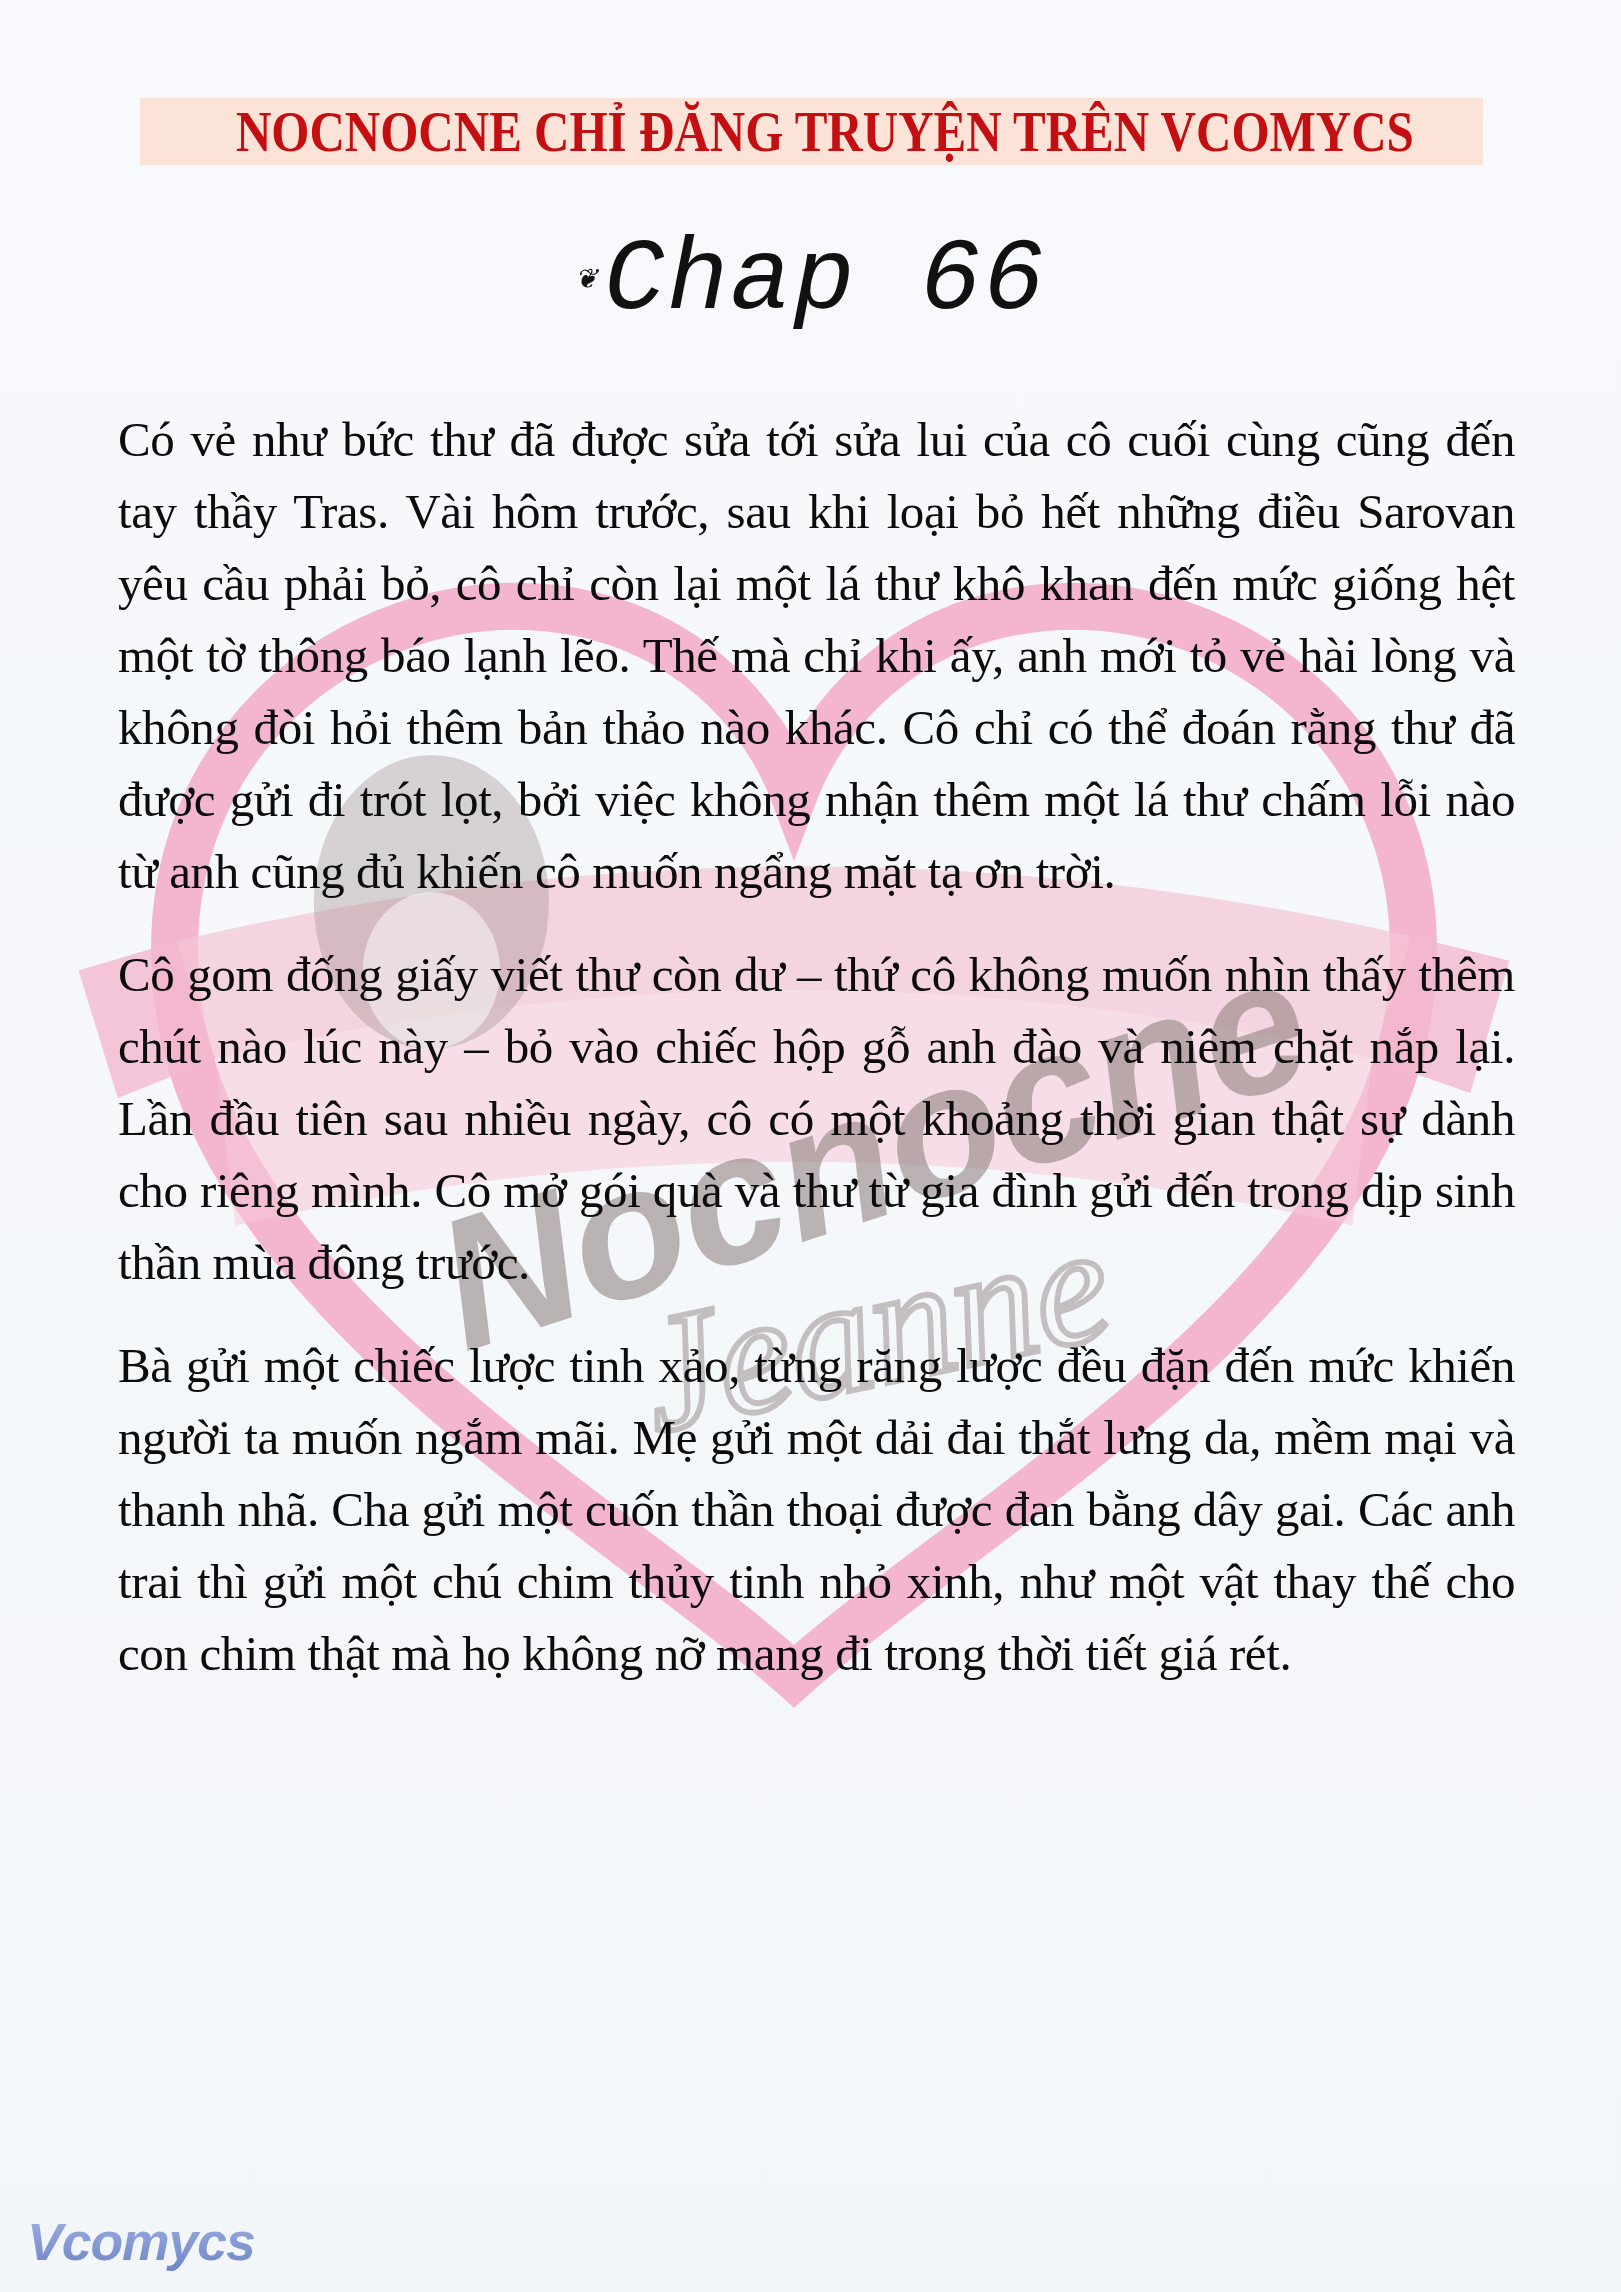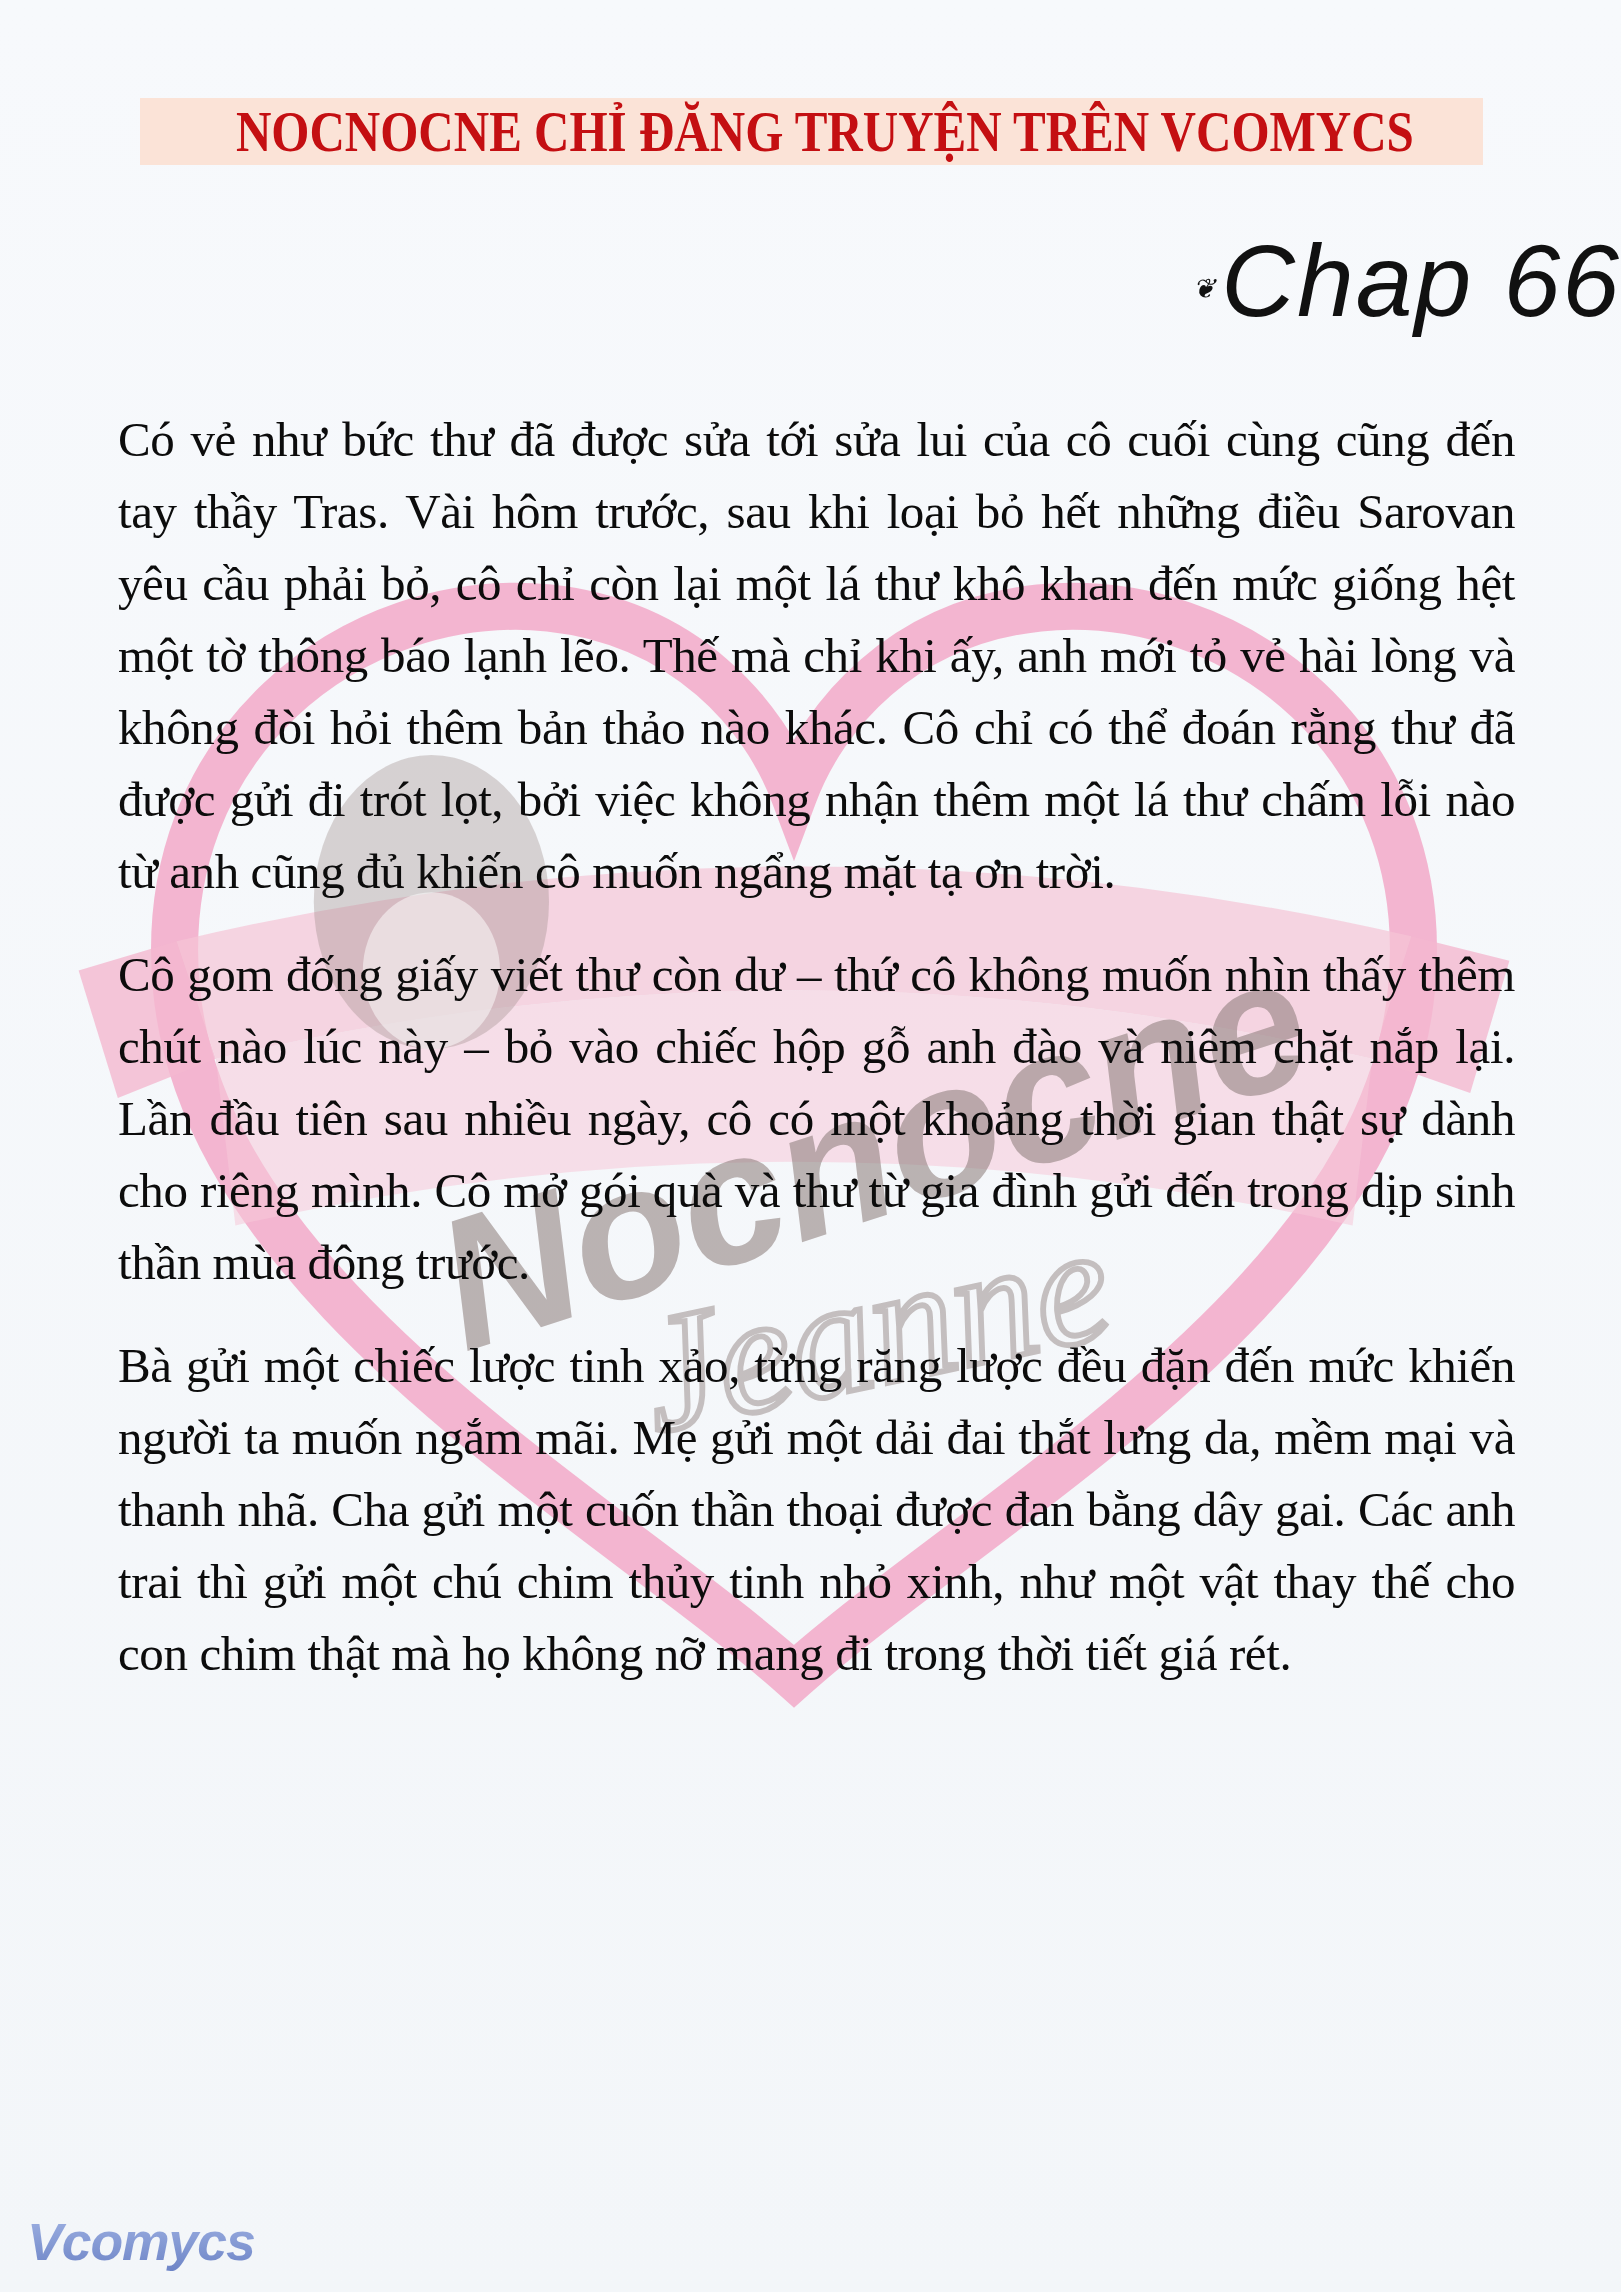--- a/index.html
+++ b/index.html
@@ -55,23 +55,23 @@
       white-space: nowrap;
       line-height: 1;
     }
 
     
     .chapter-title {
       position: absolute;
       left: 0;
       right: 0;
       top: 230px;
-      text-align: right;
+      text-align: center;
       z-index: 2;
-      font-family: Liberation Sans, sans-serif;
+      font-family: Liberation Mono, monospace;
       font-style: italic;
       font-size: 102px;
       color: #111;
       letter-spacing: 2px;
       line-height: 1;
     }
     .chapter-title .ornament {
       display: inline-block;
       font-size: 27.4px;
       vertical-align: middle;

